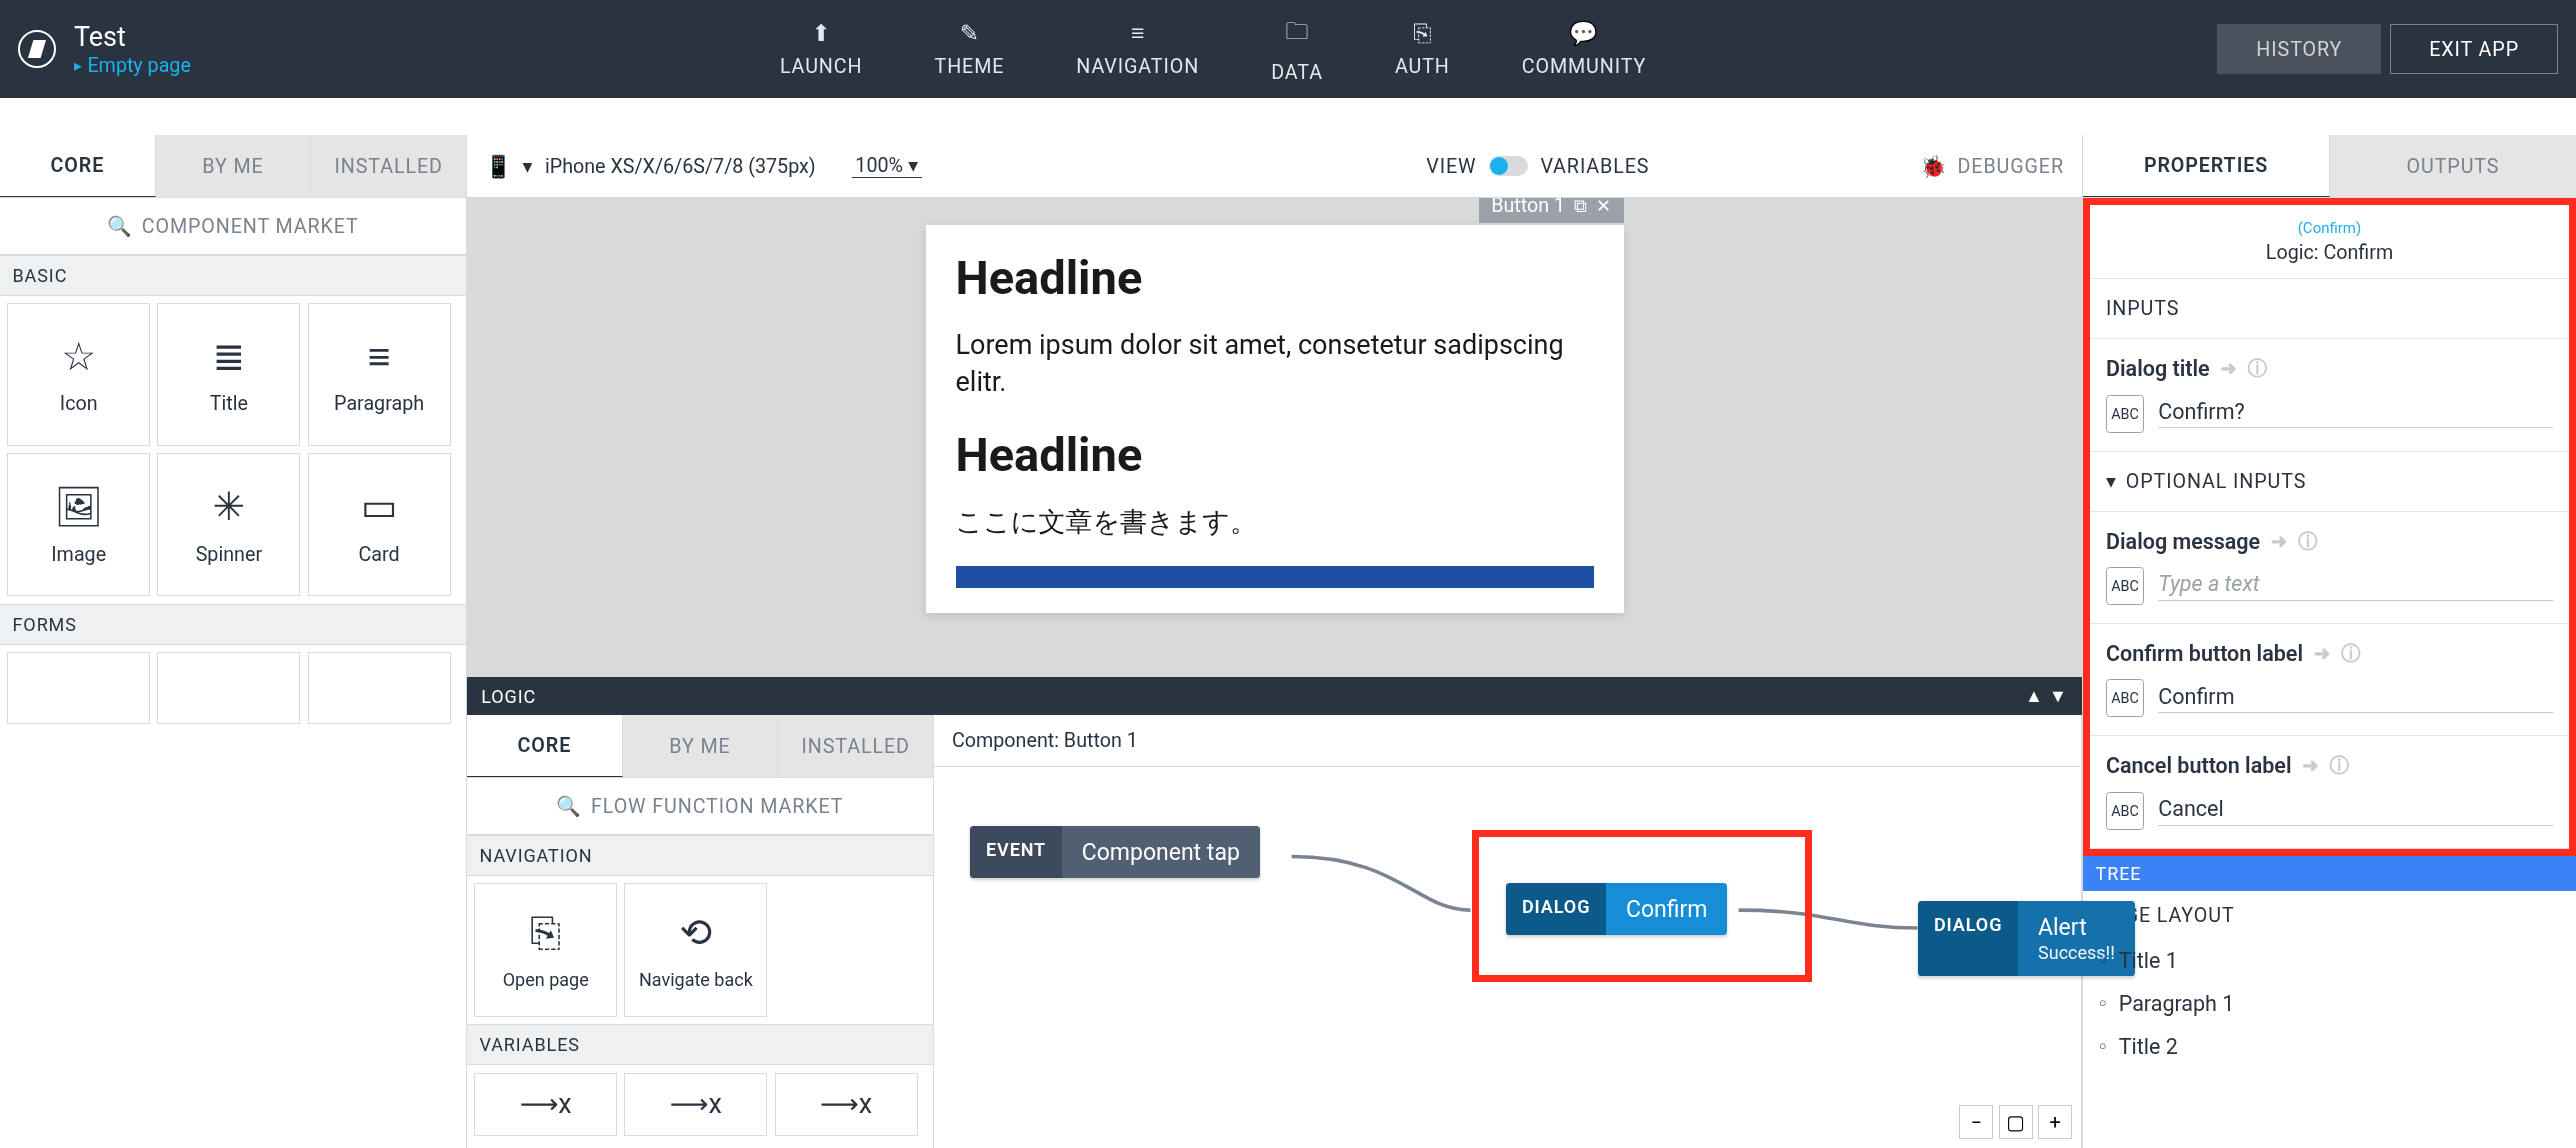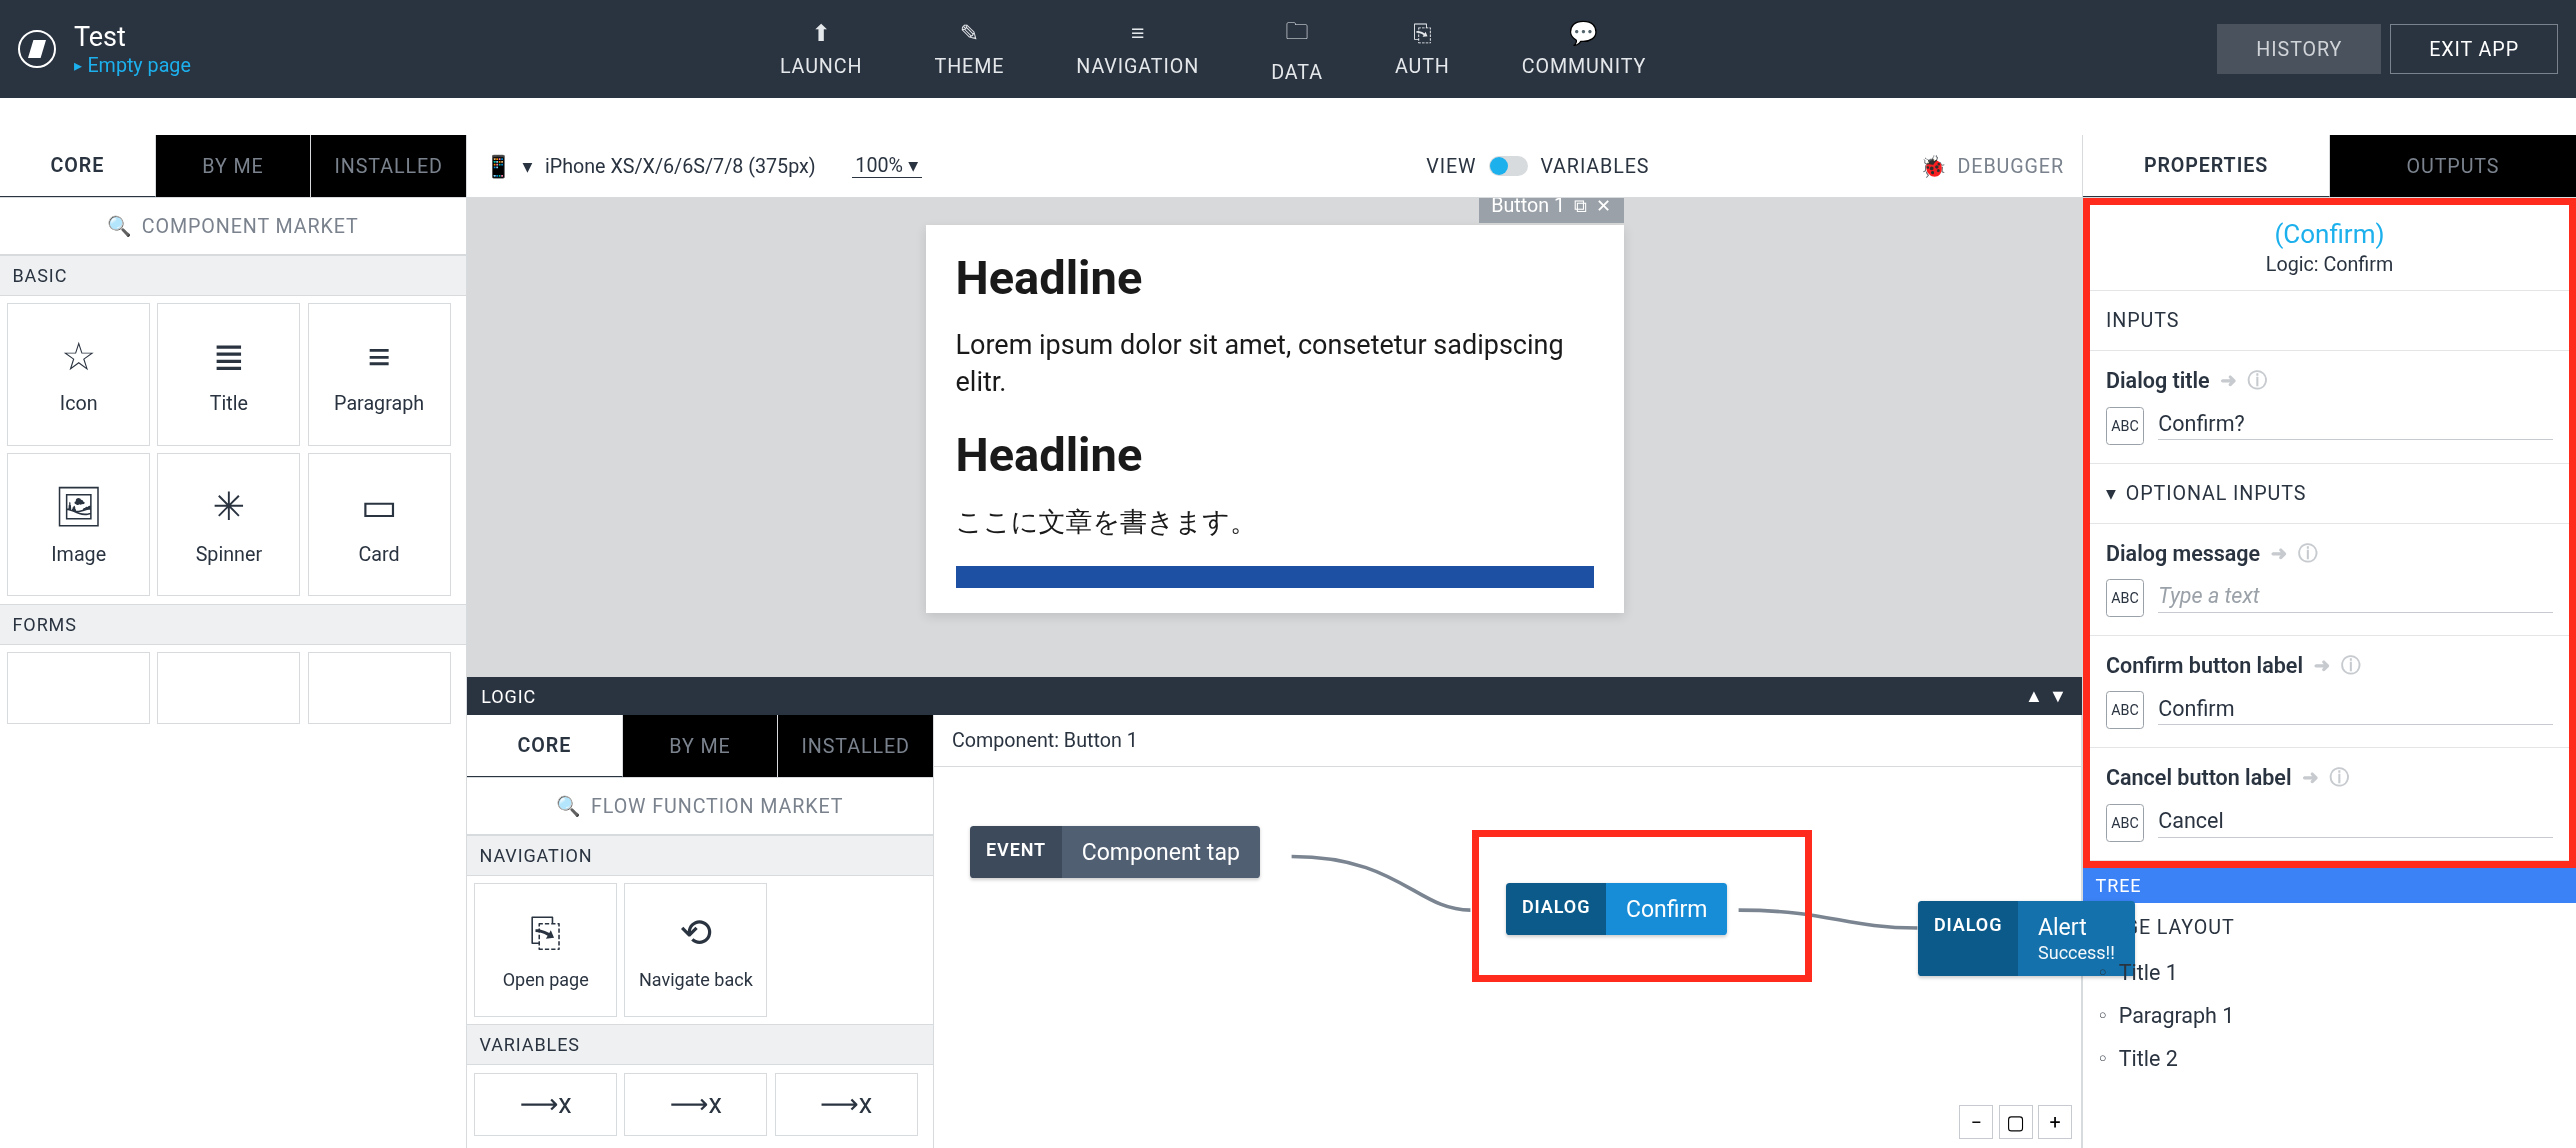--- a/index.html
+++ b/index.html
@@ -23,21 +23,21 @@
 .top-btn.history { background:#4a525d; border-color:#4a525d; color:#d0d4d8;}
   
 
 .main { flex:1; display:flex; min-height:0; }
 .left-col { width: 467px; display:flex; flex-direction:column; border-right:0.9px solid #d8dbde; }
 .center-col { flex:1; display:flex; flex-direction:column; min-width:0;}
 .right-col { width: 494px; display:flex; flex-direction:column; border-left:0.9px solid #d8dbde; }
 
 
 .tabs { display:flex; height:63px; border-bottom:0.9px solid #d8dbde;}
-.tab { flex:1; display:flex; align-items:center; justify-content:center; font-size: 19.7px; letter-spacing:0.9px; color:#7a828d; background:#000000; cursor:pointer; border-right:0.9px solid #d8dbde;}
+.tab { flex:1; display:flex; align-items:center; justify-content:center; font-size: 19.7px; letter-spacing:0.9px; color:#7a828d; background:#e5e5e5; cursor:pointer; border-right:0.9px solid #d8dbde;}
 .tab:last-child{border-right:none;}
 .tab.active { background:#fff; color:#2a3340; font-weight:600; border-bottom:1.8px solid #2a3340;}
 .market-search { height:57px; display:flex; align-items:center; justify-content:center; color:#7a828d; font-size:19.7px; letter-spacing:0.9px; border-bottom:0.9px solid #d8dbde;}
 .market-search .icon{ margin-right:9px; font-size:19.7px;}
 
 .section-header { background:#eef0f2; padding: 9px 12.5px; font-size:18px; letter-spacing:0.9px; color:#2a3340; border-bottom:0.9px solid #d8dbde; border-top:0.9px solid #d8dbde;}
 .comp-grid { display:flex; flex-wrap:wrap; padding:7.2px; gap:7.2px;}
 .comp-item { width: 143px; height: 143px; border:0.9px solid #d8dbde; background:#fff; display:flex; flex-direction:column; align-items:center; justify-content:center; cursor:pointer;}
 .comp-item .icon { font-size: 39px; color:#2a3340; margin-bottom:12.5px;}
 .comp-item .label { font-size:19.7px; color:#2a3340;}
@@ -85,21 +85,21 @@
 svg.wire { position:absolute; top:0; left:0; width:100%; height:100%; pointer-events:none;}
 .zoom-ctrls { position:absolute; right:9px; bottom:9px; display:flex; gap:5.4px;}
 .zoom-ctrls button{ width:34px; height:34px; border:0.9px solid #c7cbcf; background:#fff; font-size:19.7px; cursor:pointer;}
 
 
 .right-tabs { display:flex; height:63px; border-bottom:0.9px solid #d8dbde;}
 .right-tabs .tab{flex:1;}
 .prop-scroll { flex:1; overflow:auto;}
 .prop-hi { border:7.2px solid #ff2b1c;}
 .prop-header { text-align:center; padding: 14.3px 0; border-bottom:0.9px solid #e3e5e7;}
-.prop-header .name { color:#1cb0ed; font-size:26px;}
+.prop-header .name { color:#1cb0ed; font-size:15px;}
 .prop-header .type { color:#2a3340; font-size:19.7px; margin-top:3.6px;}
 .grp-header { padding: 18px 16px; font-size:19.7px; letter-spacing:0.9px; color:#2a3340; border-bottom:0.9px solid #e3e5e7; display:flex; align-items:center;}
 .grp-header .caret{ margin-right:9px;}
 .field { padding: 16px 16px 3.6px; border-bottom:0.9px solid #e3e5e7;}
 .field-label { font-size:21.5px; font-weight:600; color:#2a3340; display:flex; align-items:center; gap:10.7px;}
 .field-label .meta-ic { color:#c7cbcf; font-size:19.7px;}
 .field-row { display:flex; align-items:center; margin:12.5px 0 14.3px; gap:14.3px;}
 .field-chip { width:38px; height:38px; border:1.8px solid #9aa1a8; border-radius:3.6px; display:flex; align-items:center; justify-content:center; font-size:14.3px; color:#2a3340;}
 .field-val { font-size:21.5px; color:#2a3340; flex:1; border-bottom:0.9px solid #c7cbcf; padding-bottom:3.6px;}
 .field-val.placeholder{ color:#9aa1a8; font-style:italic;}

